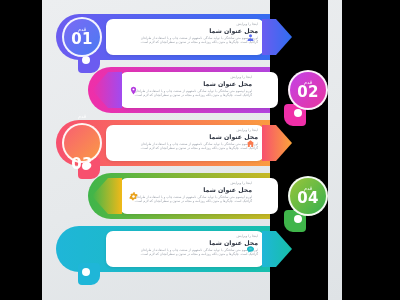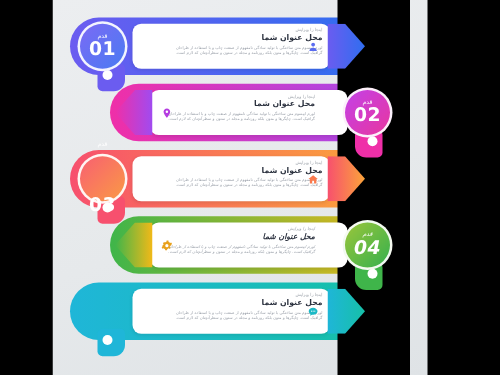--- a/index.html
+++ b/index.html
@@ -49,21 +49,21 @@
   .badge{
     position:absolute;width:40px;height:40px;border-radius:50%;
     top:3px;z-index:6;
     display:flex;flex-direction:column;align-items:center;justify-content:center;
     color:#fff;border:2px solid rgba(255,255,255,.92);
     box-sizing:border-box;
   }
   .badge .kw{font-size:5px;line-height:5px;opacity:.95;margin-bottom:0px;}
   .badge .num{font-size:15px;line-height:15px;font-weight:bold;letter-spacing:.3px;}
   .badge.left{left:6px;}
-  .badge.right{right:14px;}
+  .badge.right{right:0;}
 
   
   .card{
     position:absolute;top:5px;height:36px;background:#fff;
     border-radius:7px;z-index:4;
     box-shadow:0 1px 3px rgba(0,0,0,.10);
     overflow:hidden;
   }
   .card-inner{
     position:absolute;inset:0;
@@ -191,21 +191,21 @@
             <svg viewBox="0 0 24 24" fill="#fa7a4e">
               <path d="M12 3L2 11h3v10h5v-6h4v6h5V11h3z"></path>
             </svg>
           </div>
         </div>
         <div class="badge left" style="background: linear-gradient(135deg, rgb(248, 95, 114), rgb(250, 154, 69)); gap: 38px;">
           <div class="kw">قدم</div>
           <div class="num">03</div>
         </div>
       </div>
-      <div class="row" style="top: 173px; left: 46px; width: 240px; font-style: italic;">
+      <div class="row" style="top: 173px; left: 46px; width: 240px;">
         <div class="shell" style="background: linear-gradient(270deg, rgb(242, 185, 24) 0%, rgb(63, 181, 74) 100%);"></div>
         <div class="tail right" style="background: rgb(63, 181, 74);">
           <div class="dot"></div>
         </div>
         <div class="arrow" style="left: 4px;">
           <svg viewBox="0 0 30 36" preserveAspectRatio="none">
             <defs>
               <linearGradient id="ag3" x1="0" y1="0" x2="1" y2="0">
                 <stop offset="0%" stop-color="#3fb54a"></stop>
                 <stop offset="100%" stop-color="#f2b918"></stop>

